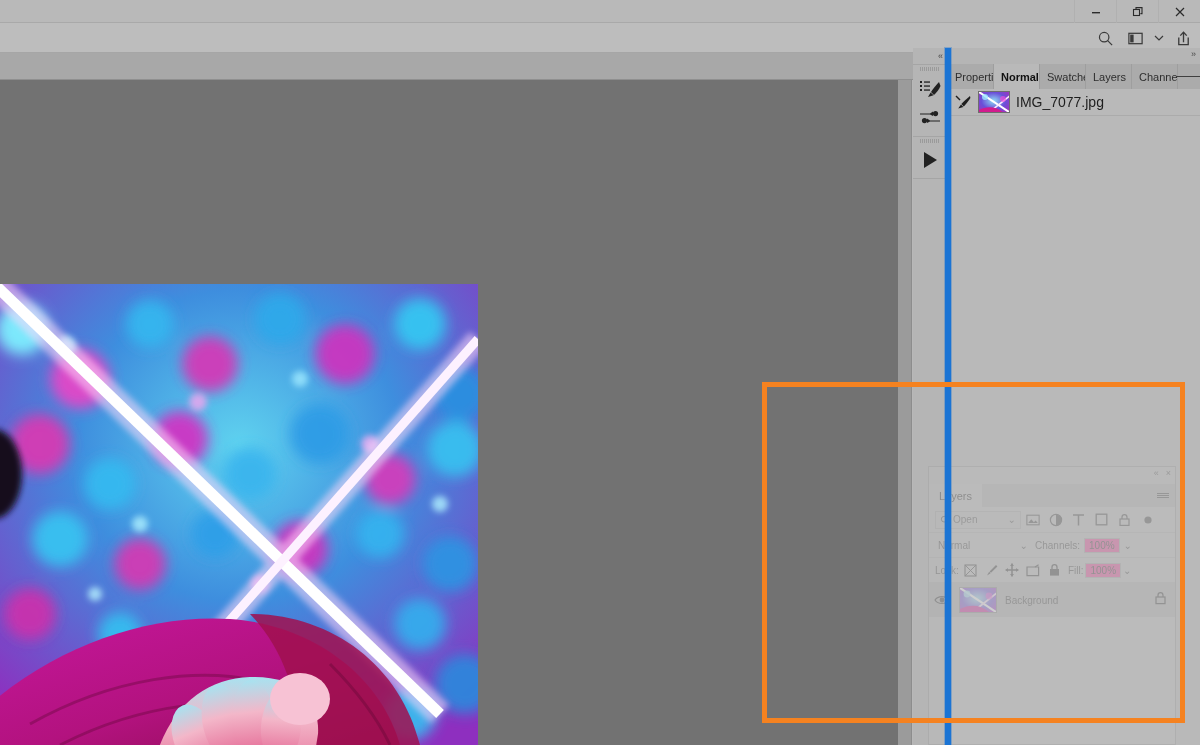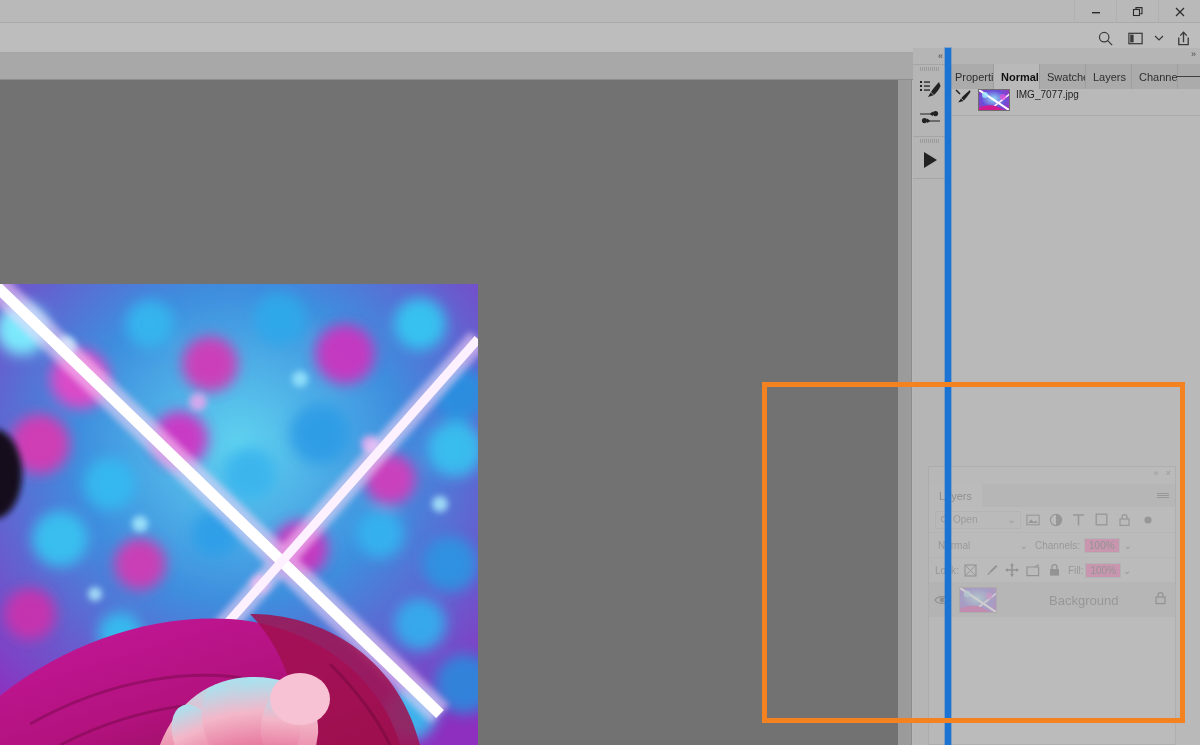--- a/index.html
+++ b/index.html
@@ -157,23 +157,23 @@
   .tabmenu i {
     display: block; width: 13px; height: 1px; background: #3f3f3f;
     margin: 1px 0;
   }
   .panel-body {
     background: #b9b9b9;
     height: 656px;
   }
   .hist-row {
     height: 27px;
-    display: flex; 
+    display: flex; align-items: center;
     padding-left: 6px;
-    font-size: 10px;
+    font-size: 14px;
     color: #1e1e1e;
     gap: 6px;
   }
   .hist-row.snapshot { border-bottom: 1px solid #ababab; }
   .hist-row.selected { background: #9c9c9c; }
   .hist-icon { width: 18px; display: flex; justify-content: center; color: #1f1f1f; }
   .hist-check {
     width: 13px; height: 13px;
     border: 1px solid #8d8d8d;
     background: #b2b2b2;
@@ -254,21 +254,21 @@
   }
   .ghost-layer {
     height: 34px; display: flex; align-items: center;
     padding: 0 8px 0 4px; gap: 8px;
     background: #b0b0b0;
   }
   .eye { width: 18px; display: flex; justify-content: center; color: #3a3a3a; }
   .lyr-thumb {
     width: 38px; height: 26px; border: 1px solid #8e8e8e; overflow: hidden;
   }
-  .lyr-name { font-size: 13px; color: #4a4a4a; flex: 1; margin-left: 44px; }
+  .lyr-name { font-size: 10px; color: #4a4a4a; flex: 1; }
 
   
   .blue-line {
     position: absolute;
     left: 945px; top: 48px;
     width: 6px; height: 697px;
     background: #1b74d4;
     box-shadow: 0 0 0 1px rgba(27,116,212,0.35);
   }
   .orange-rect {

